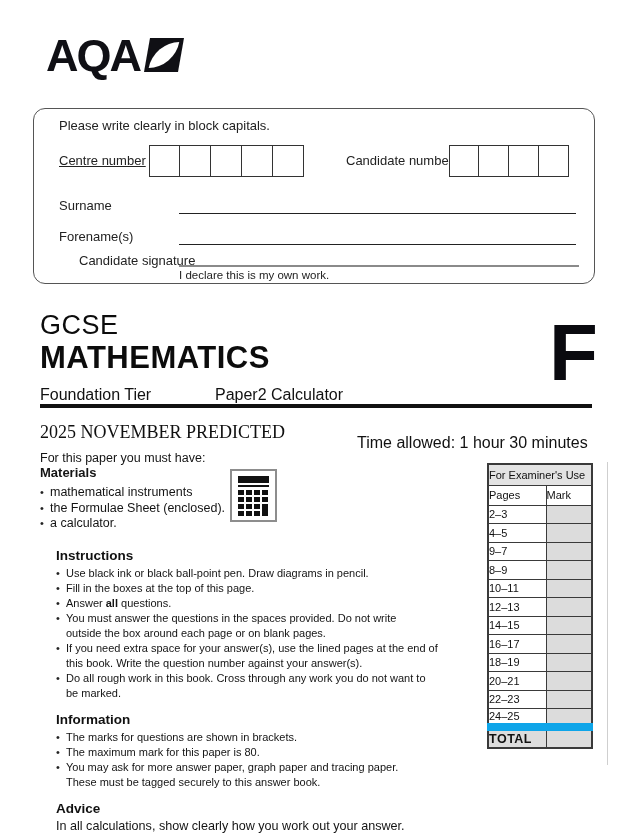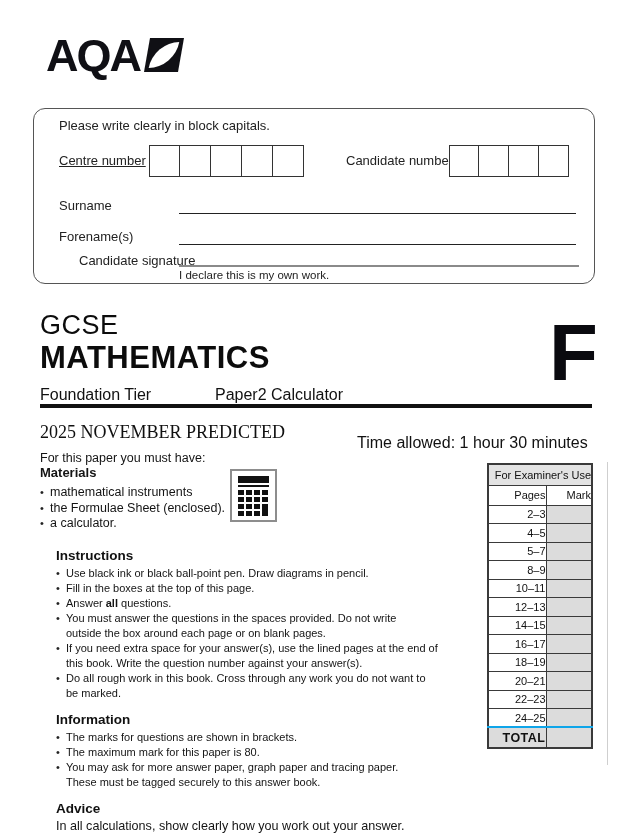--- a/index.html
+++ b/index.html
@@ -57,27 +57,27 @@
   
   #calc { left:230px; top:469px; width:47px; height:53px; border:2px solid #8d8d8d; background:#fff; padding:5px 6px 4px 6px; }
   #calc .screen { width:100%; height:7px; background:#111; }
   #calc .screen-line { width:100%; height:2px; background:#111; margin-top:2px; }
   #calc .keys { margin-top:3px; display:grid; grid-template-columns:repeat(4, 6px); grid-auto-rows:5px; gap:2px; }
   #calc .keys div { background:#111; }
   #calc .keys .tall { grid-row:span 2; grid-column:4; }
 
   
   #exam-table { left:487px; top:463px; border-collapse:collapse; font-size:11px; color:#111; border:2px solid #3a3a3a; }
-  #exam-table td, #exam-table th { border:1px solid #3a3a3a; text-align:right; font-weight:400; }
+  #exam-table td, #exam-table th { border:1px solid #3a3a3a; text-align:left; font-weight:400; }
   #exam-table .title-cell { height:21px; background:#e3e3e3; font-size:11px; }
   #exam-table .hdr td { height:20px; background:#fff; }
   #exam-table .data td { height:18.5px; }
   #exam-table td.pages { width:58px; background:#fff; }
   #exam-table td.mark { width:46px; background:#dcdcdc; }
-  #exam-table .total td { height:21px; background:#dcdcdc; border-top:2px solid #0ea5e9; }
+  #exam-table .total td { height:21px; background:#dcdcdc; border-top:8px solid #0ea5e9; }
   #exam-table .total .tl { font-weight:700; font-size:12.5px; letter-spacing:0.5px; }
 
   #edge-line { left:607px; top:462px; width:1px; height:303px; background:#cfcfcf; }
 
   
   #sections { position:absolute; left:56px; top:548px; width:452px; }
   .sec-head { font-size:13.5px; font-weight:700; color:#111; margin-bottom:3px; }
   .sec-list { list-style:none; }
   .sec-list .blt { font-size:11px; line-height:15px; white-space:pre-line; }
   .gap { height:11px; }
@@ -178,21 +178,21 @@
     </tr>
     <tr class="data">
           <td class="pages">2–3</td>
           <td class="mark"></td>
         </tr>
     <tr class="data">
           <td class="pages">4–5</td>
           <td class="mark"></td>
         </tr>
     <tr class="data">
-          <td class="pages">5–7</td>
+          <td class="pages">9–7</td>
           <td class="mark"></td>
         </tr>
     <tr class="data">
           <td class="pages">8–9</td>
           <td class="mark"></td>
         </tr>
     <tr class="data">
           <td class="pages">10–11</td>
           <td class="mark"></td>
         </tr>

